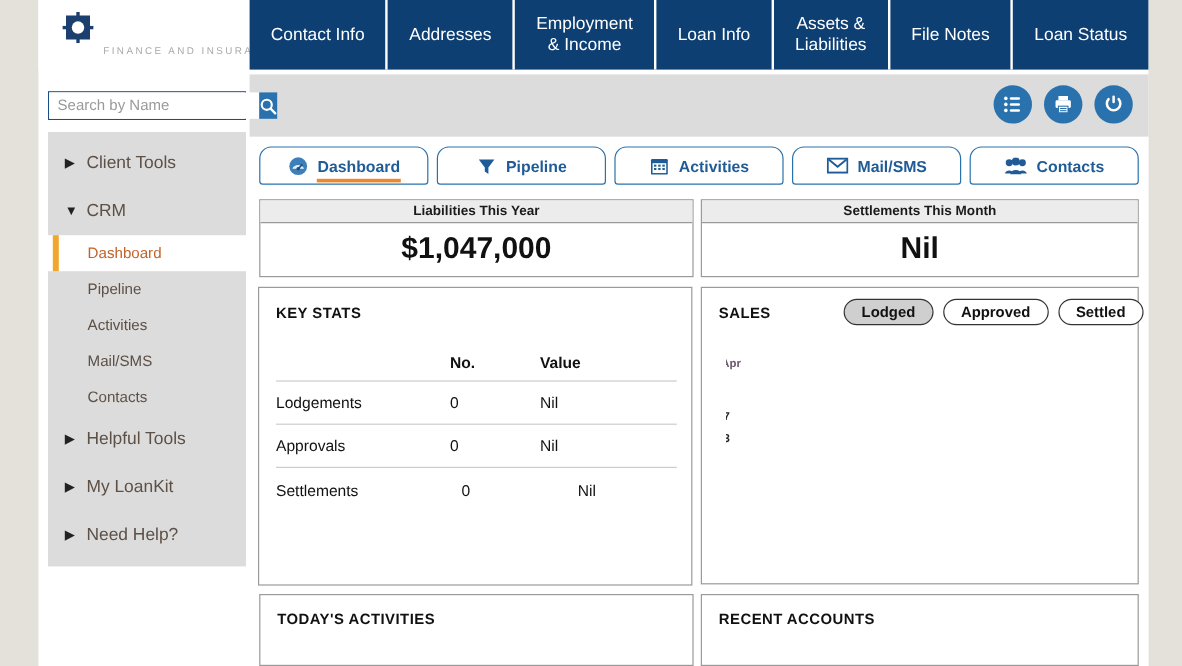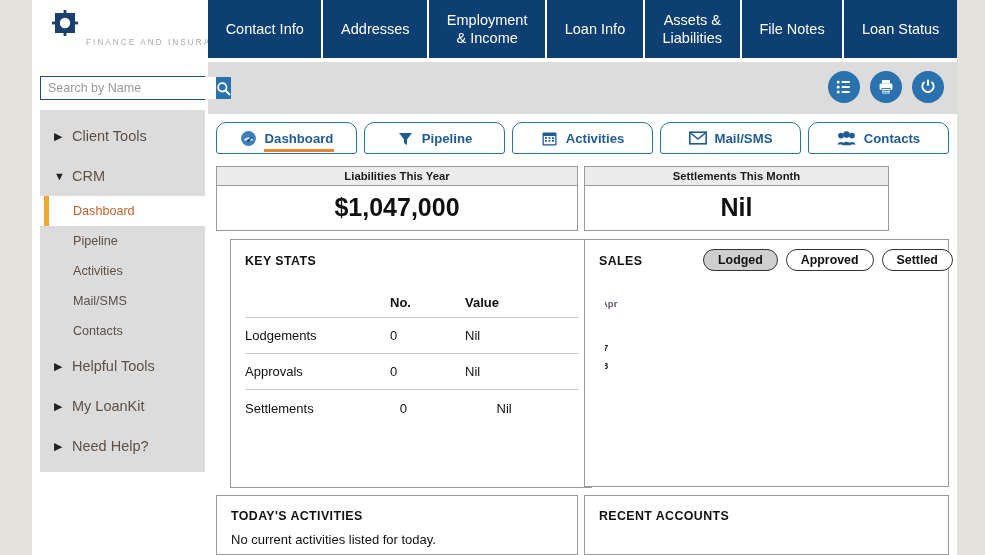--- a/index.html
+++ b/index.html
@@ -67,23 +67,23 @@
     color: #1f5c97; font-size: 13.2px; font-weight: bold; cursor: pointer; position: relative;
   }
   .ctab .tlabel { position: relative; }
   .ctab.active .tlabel::after { content: ""; position: absolute; left: -1px; right: -1px; bottom: -6px; height: 3px; background: #f0862b; }
 
   .panel { position: absolute; border: 1px solid #9a9a9a; background: #ffffff; }
   .panel-head { height: 19px; background: #ececec; border-bottom: 1px solid #9a9a9a; display: flex; align-items: center; justify-content: center; font-size: 11.3px; font-weight: bold; color: #1a1a1a; }
   .panel-big { display: flex; align-items: center; justify-content: center; height: 43px; font-size: 25px; font-weight: bold; color: #111; }
 
   #settle-year { left: 8px; top: 52px; width: 362px; height: 65px; }
-  #settle-month { left: 376px; top: 52px; width: 305px; height: 65px; }
-
-  #keystats { left: 22px; top: 125px; width: 362px; height: 249px; }
+  #settle-month { left: 376px; top: 52px; width: 365px; height: 65px; }
+
+  #keystats { left: 7px; top: 125px; width: 362px; height: 249px; }
   #sales { left: 376px; top: 125px; width: 365px; height: 248px; }
 
   .panel-title { position: absolute; left: 14px; top: 14px; font-size: 12.4px; font-weight: bold; letter-spacing: .4px; color: #111; }
   .pillrow { position: absolute; top: 9px; display: flex; gap: 8px; }
   .pill { height: 22px; padding: 0 14px; border: 1px solid #333; border-radius: 11px; background: #fff;
           display: flex; align-items: center; justify-content: center; font-size: 12.4px; font-weight: bold; color: #111; cursor: pointer; }
   .pill.sel { background: #cfcfcf; }
 
   #ks-table { position: absolute; left: 14px; top: 48px; width: 334px; }
   .ks-headrow { display: flex; height: 30px; align-items: center; font-size: 13px; font-weight: bold; color: #111; border-bottom: 1px solid #ccc; }
@@ -316,21 +316,20 @@
         </div>
       <div id="sales-chart">
           <div class="chart-frag" style="left: -4px; top: 4px; color: rgb(107, 85, 105);">Apr</div>
           <div class="chart-frag" style="left: -2px; top: 48px; color: rgb(34, 34, 34);">7</div>
           <div class="chart-frag" style="left: -2px; top: 66px; color: rgb(34, 34, 34);">3</div>
         </div>
     </section>
 
     <section class="panel" id="today">
       <div class="bp-title">TODAY'S ACTIVITIES</div>
-      <div class="bp-body">No current activities listed for today.</div>
     </section>
 
     <section class="panel" id="recent">
       <div class="bp-title">RECENT ACCOUNTS</div>
       <div class="bp-body"></div>
     </section>
 
   </main>
 </div>
 

